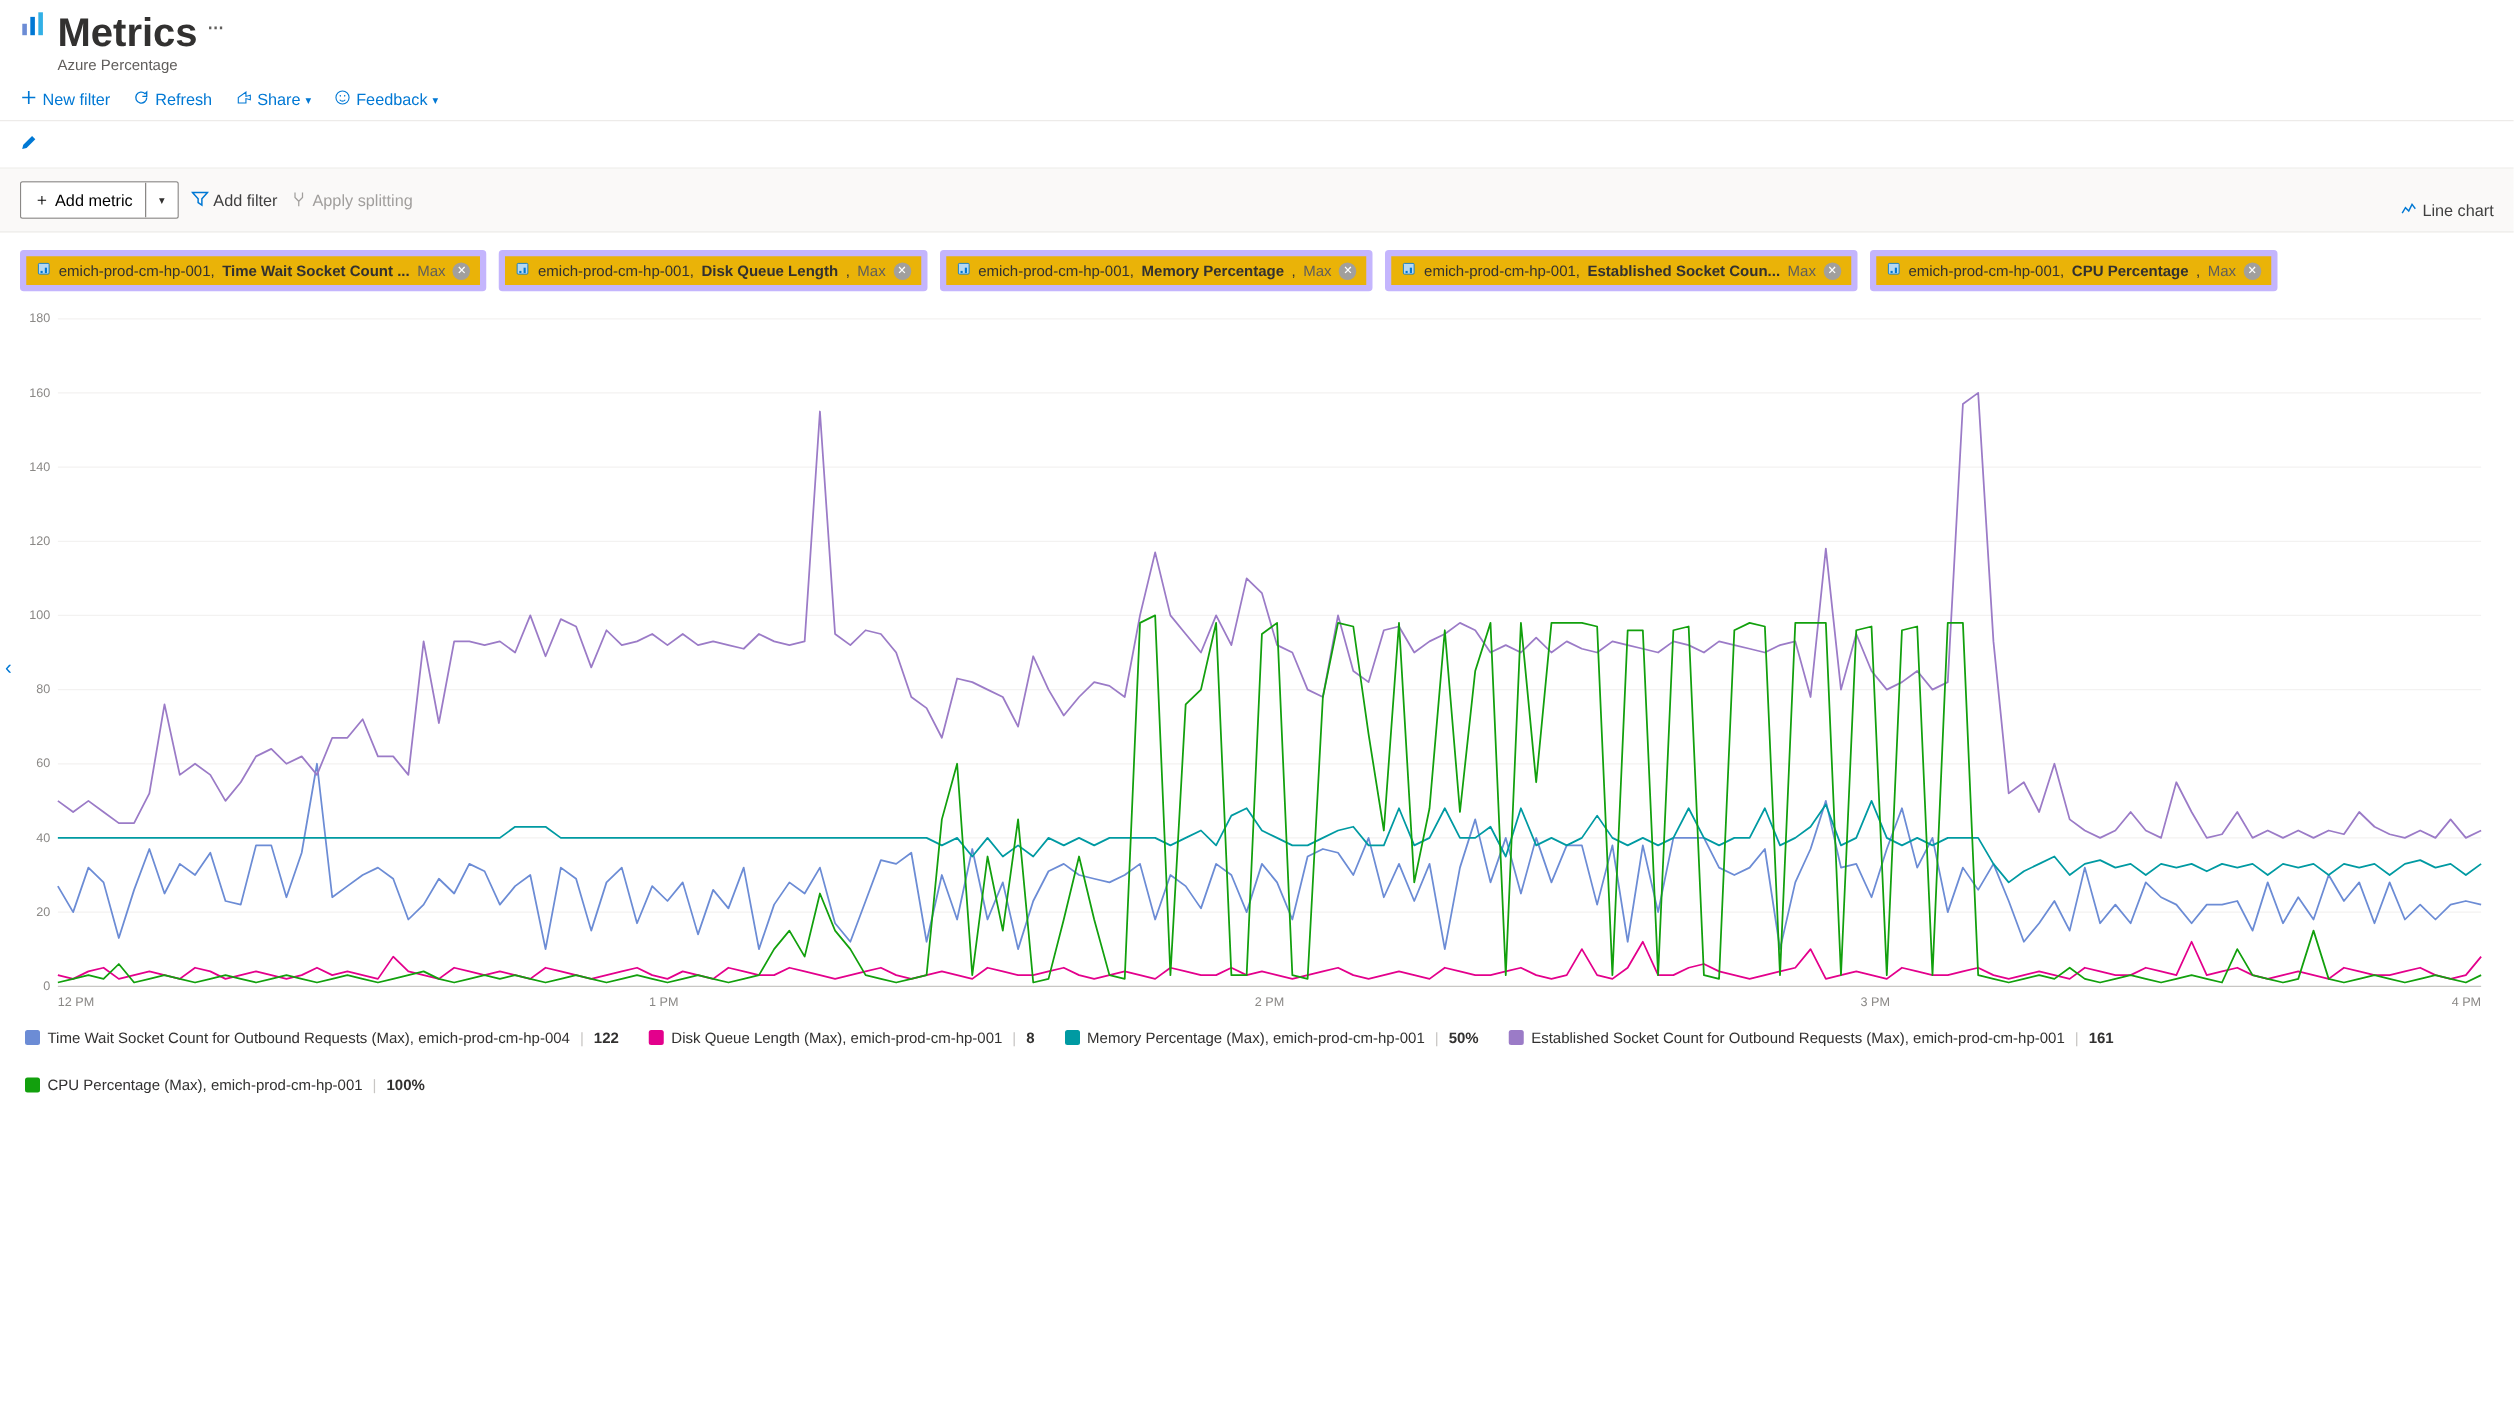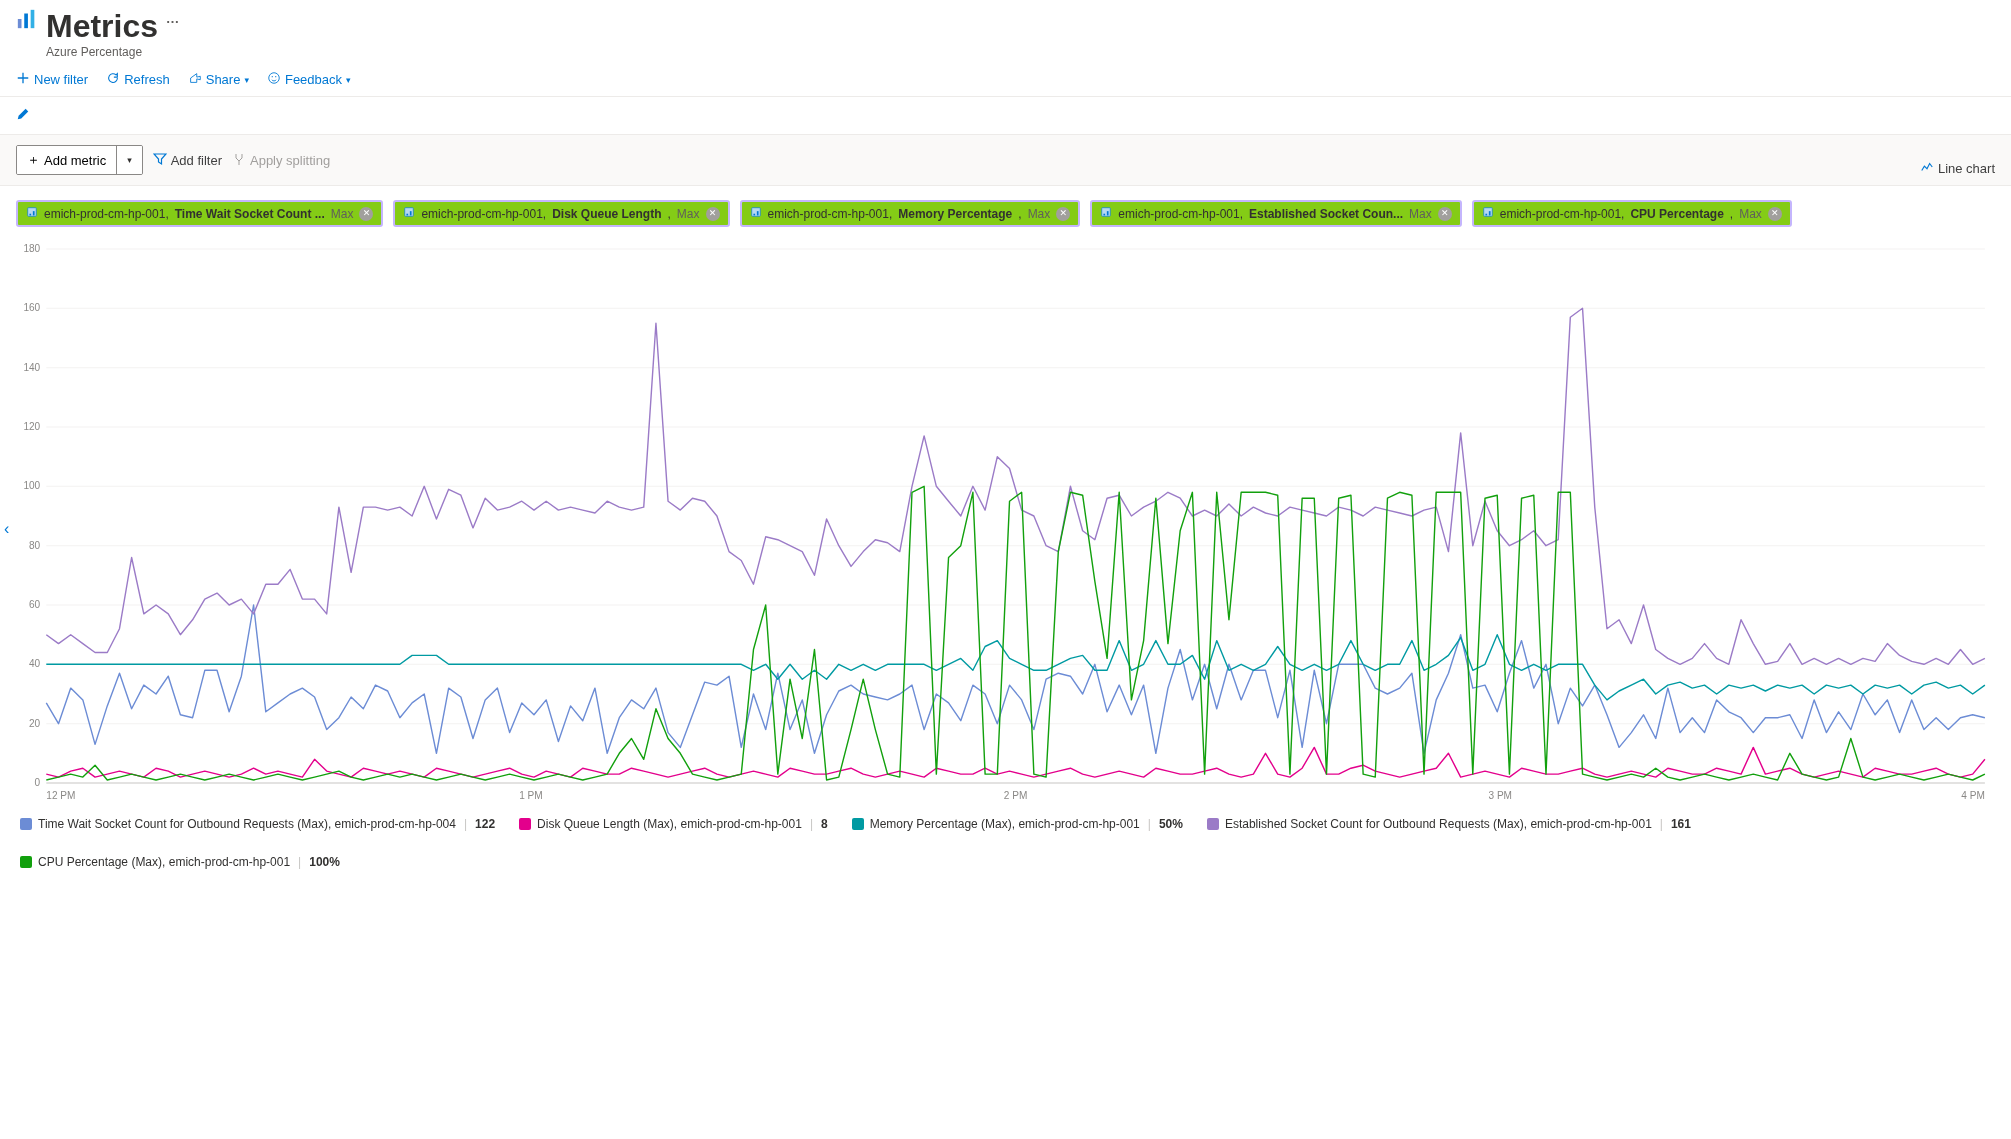--- a/index.html
+++ b/index.html
@@ -15,21 +15,21 @@
   .desc-bar { padding: 10px 16px; border-bottom: 1px solid #edebe9; font-size: 13px; color: #323130; display: flex; align-items: center; gap: 8px; }
   .edit-pencil svg { width: 14px; height: 14px; fill: #0078d4; }
   .metric-toolbar { display: flex; align-items: center; padding: 8px 16px; gap: 10px; background: #faf9f8; border-bottom: 1px solid #edebe9; }
   .btn-group { display: inline-flex; border: 1px solid #8a8886; border-radius: 2px; background: #fff; overflow: hidden; }
   .btn-group button { background: #fff; border: none; padding: 5px 10px; font-size: 13px; cursor: pointer; display: inline-flex; align-items: center; gap: 4px; }
   .btn-group button + button { border-left: 1px solid #8a8886; }
   .tool-link { color: #404040; display: inline-flex; align-items: center; gap: 4px; cursor: pointer; font-size: 13px; }
   .tool-link.disabled { color: #a19f9d; cursor: default; }
   .right-tools { margin-left: auto; display: flex; gap: 14px; margin-top: 17px; }
   .chips-row { display: flex; gap: 10px; padding: 14px 16px 6px; flex-wrap: wrap; }
-  .chip { border: 2px solid #c4b5fd; border-radius: 3px; background: #84cc16; padding: 4px 8px; display: inline-flex; align-items: center; gap: 6px; font-size: 12px; color: #323130; }
+  .chip { border: 5px solid #c4b5fd; border-radius: 3px; background: #eab308; padding: 4px 8px; display: inline-flex; align-items: center; gap: 6px; font-size: 12px; color: #323130; }
   .chip .res-icon svg { width: 12px; height: 12px; }
   .chip b { font-weight: 600; }
   .chip .agg { color: #605e5c; }
   .chip .close-x { width: 14px; height: 14px; border-radius: 50%; background: #a19f9d; color: #fff; display: inline-flex; align-items: center; justify-content: center; font-size: 9px; line-height: 1; cursor: pointer; }
   .chart-wrap { position: relative; padding: 10px 16px 4px 16px; }
   .collapse-caret { position: absolute; left: 4px; top: 50%; color: #0078d4; font-size: 16px; cursor: pointer; }
   #chart-svg { width: 100%; height: 560px; display: block; }
   .legend-row { display: flex; flex-wrap: wrap; gap: 24px; padding: 10px 20px 20px; font-size: 12px; align-items: center; }
   .legend-item { display: inline-flex; align-items: center; gap: 6px; color: #323130; }
   .legend-swatch { width: 12px; height: 12px; border-radius: 2px; display: inline-block; }

